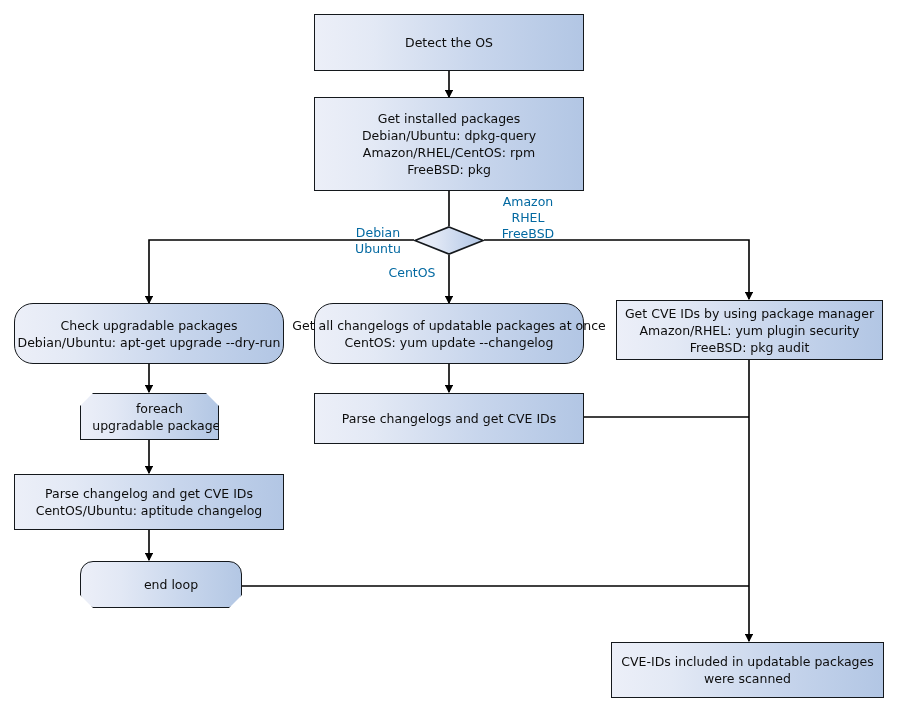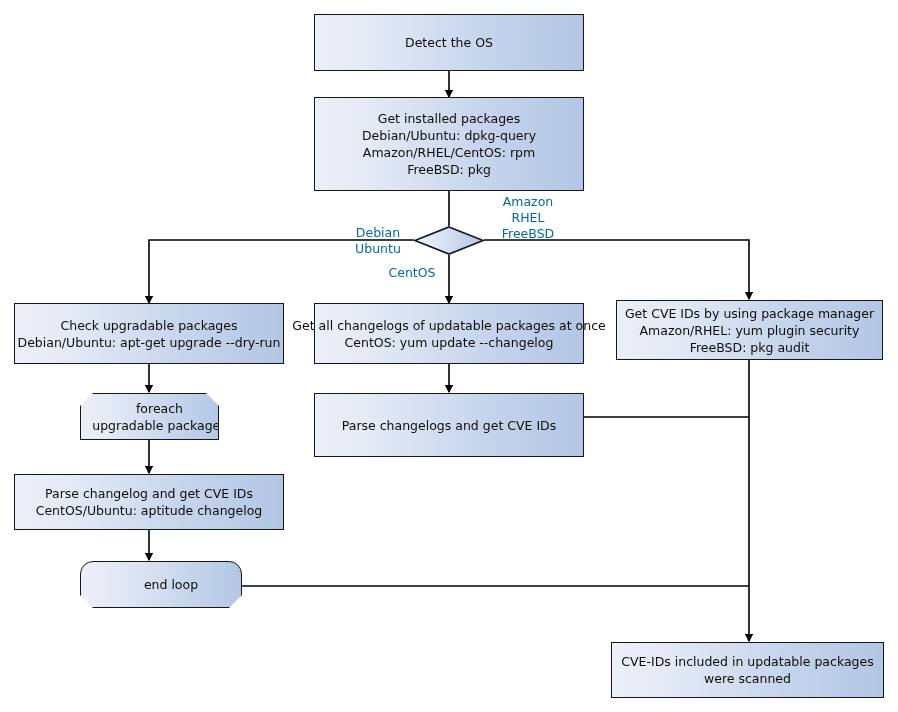--- a/index.html
+++ b/index.html
@@ -58,20 +58,21 @@
   }
   .node .lines {
     display: block;
     padding: 0 2px;
   }
   .node .lines span {
     display: block;
   }
   .overflowbox {
     white-space: nowrap;
+    border-radius: 19px;
   }
   .edge-label {
     position: absolute;
     font-size: 12.5px;
     line-height: 16px;
     color: #0369a1;
     white-space: nowrap;
     z-index: 4;
     background: transparent;
   }
@@ -189,21 +190,21 @@
     </span>
   </div>
 
   <div class="node proc overflowbox" style="left:314px; top:303px; width:270px; height:61px;">
     <span class="lines">
       <span>Get all changelogs of updatable packages at once</span>
       <span>CentOS: yum update --changelog</span>
     </span>
   </div>
 
-  <div class="node proc" style="left:314px; top:393px; width:270px; height:64px;">
+  <div class="node proc" style="left:314px; top:393px; width:270px; height:51px;">
     <span class="lines">
       <span>Parse changelogs and get CVE IDs</span>
     </span>
   </div>
 
   <div class="node proc" style="left:616px; top:300px; width:267px; height:60px;">
     <span class="lines">
       <span>Get CVE IDs by using package manager</span>
       <span>Amazon/RHEL: yum plugin security</span>
       <span>FreeBSD: pkg audit</span>

